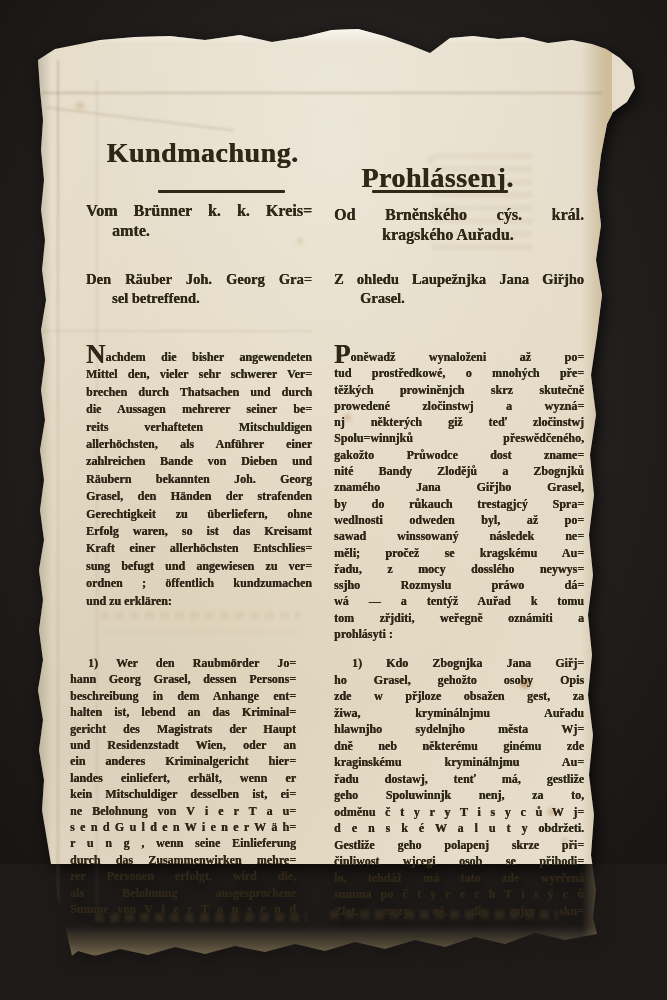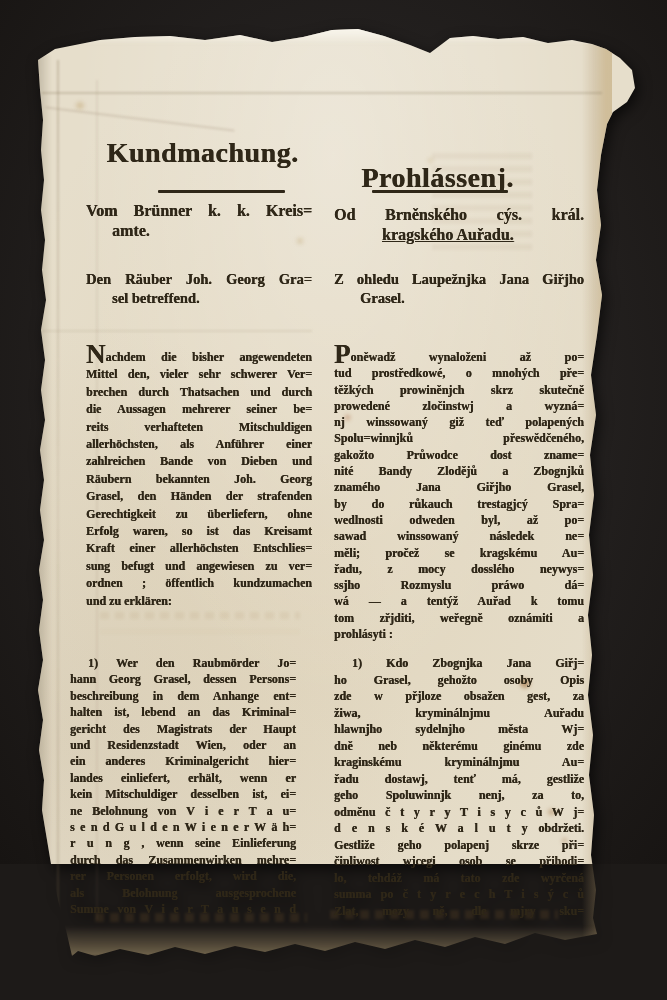--- a/index.html
+++ b/index.html
@@ -78,21 +78,21 @@
   .rule{position:absolute;height:3px;background:var(--ink,#2f2718);border-radius:1px;}
   .rule-de{left:158px;top:190px;width:127px;}
   .rule-cs{left:372px;top:190px;width:136px;}
 
   .block{position:absolute;font-weight:700;}
   .tl{text-align:justify;text-align-last:justify;text-shadow:0.3px 0 0 currentColor;}
   .tl.noju{text-align-last:left;}
   .office-de{left:86px;top:201px;width:226px;font-size:16px;line-height:20px;}
   .office-cs{left:334px;top:205px;width:250px;font-size:16px;line-height:20px;}
   .office-de .tl:last-child,.subject-de .tl:last-child,.subject-cs .tl:last-child{text-align-last:left;padding-left:26px;}
-  .office-cs .tl:last-child{text-align-last:left;padding-left:48px;text-decoration:underline;}
+  .office-cs .tl:last-child{text-align-last:left;padding-left:48px;}
   .subject-de{left:86px;top:270px;width:226px;font-size:14.5px;line-height:19px;}
   .subject-cs{left:334px;top:270px;width:250px;font-size:14.5px;line-height:19px;}
 
   .body-par{font-size:12px;}
   .p1de{left:86px;top:349px;width:226px;line-height:17.4px;}
   .p1cs{left:334px;top:349px;width:250px;line-height:16.3px;}
   .p2de{left:70px;top:655px;width:226px;line-height:16.4px;}
   .p2cs{left:334px;top:655px;width:250px;line-height:16.5px;}
   .indent .tl:first-child{padding-left:18px;}
   .dropcap{font-size:27px;line-height:0;vertical-align:-2px;}
@@ -166,21 +166,21 @@
           <div class="tl">Kraft einer allerhöchsten Entschlies=</div>
           <div class="tl">sung befugt und angewiesen zu ver=</div>
           <div class="tl">ordnen ; öffentlich kundzumachen</div>
           <div class="tl noju">und zu erklären:</div>
         </div>
       <div class="block body-par p1cs">
           <div class="tl"><span class="dropcap">P</span>oněwadž wynaloženi až po=</div>
           <div class="tl">tud prostředkowé, o mnohých pře=</div>
           <div class="tl">těžkých prowiněnjch skrz skutečně</div>
           <div class="tl">prowedené zločinstwj a wyzná=</div>
-          <div class="tl">nj winssowaný giž teď polapených</div>
+          <div class="tl">nj některých giž teď zločinstwj</div>
           <div class="tl">Spolu=winnjků přeswědčeného,</div>
           <div class="tl">gakožto Průwodce dost zname=</div>
           <div class="tl">nité Bandy Zlodějů a Zbognjků</div>
           <div class="tl">znamého Jana Giřjho Grasel,</div>
           <div class="tl">by do růkauch trestagjcý Spra=</div>
           <div class="tl">wedlnosti odweden byl, až po=</div>
           <div class="tl">sawad winssowaný následek ne=</div>
           <div class="tl">měli; pročež se kragskému Au=</div>
           <div class="tl">řadu, z mocy dosslého neywys=</div>
           <div class="tl">ssjho Rozmyslu práwo dá=</div>

